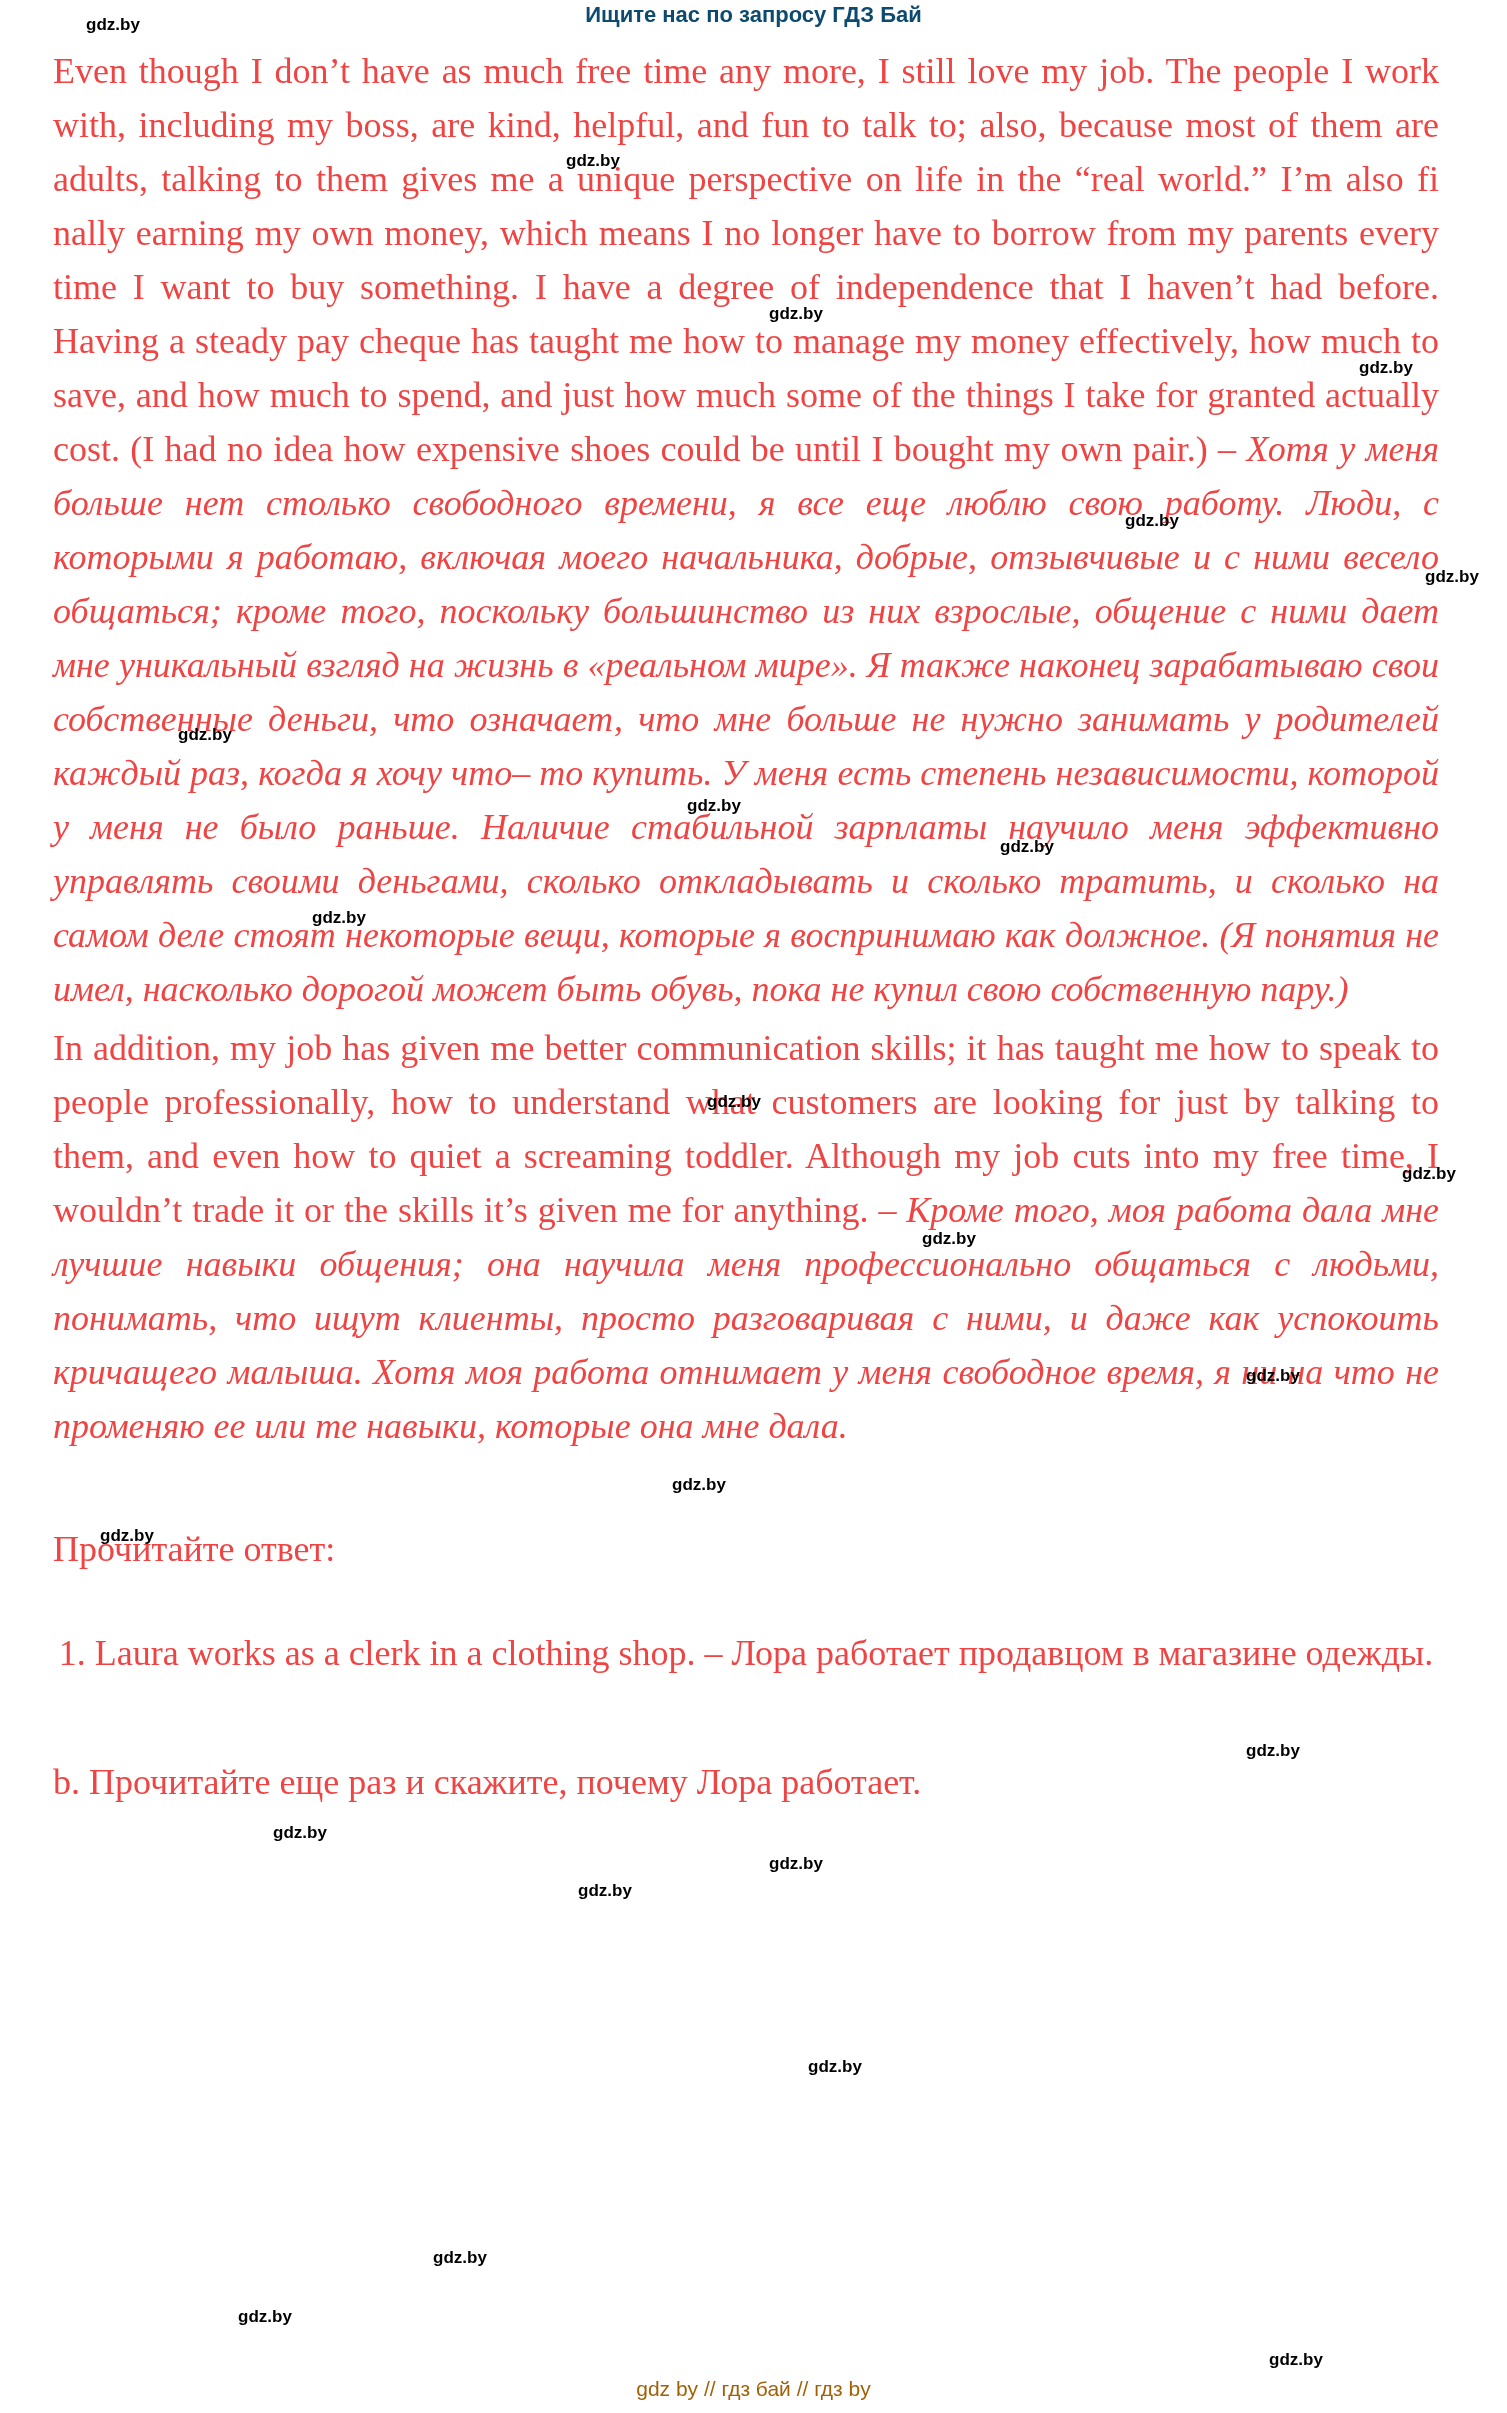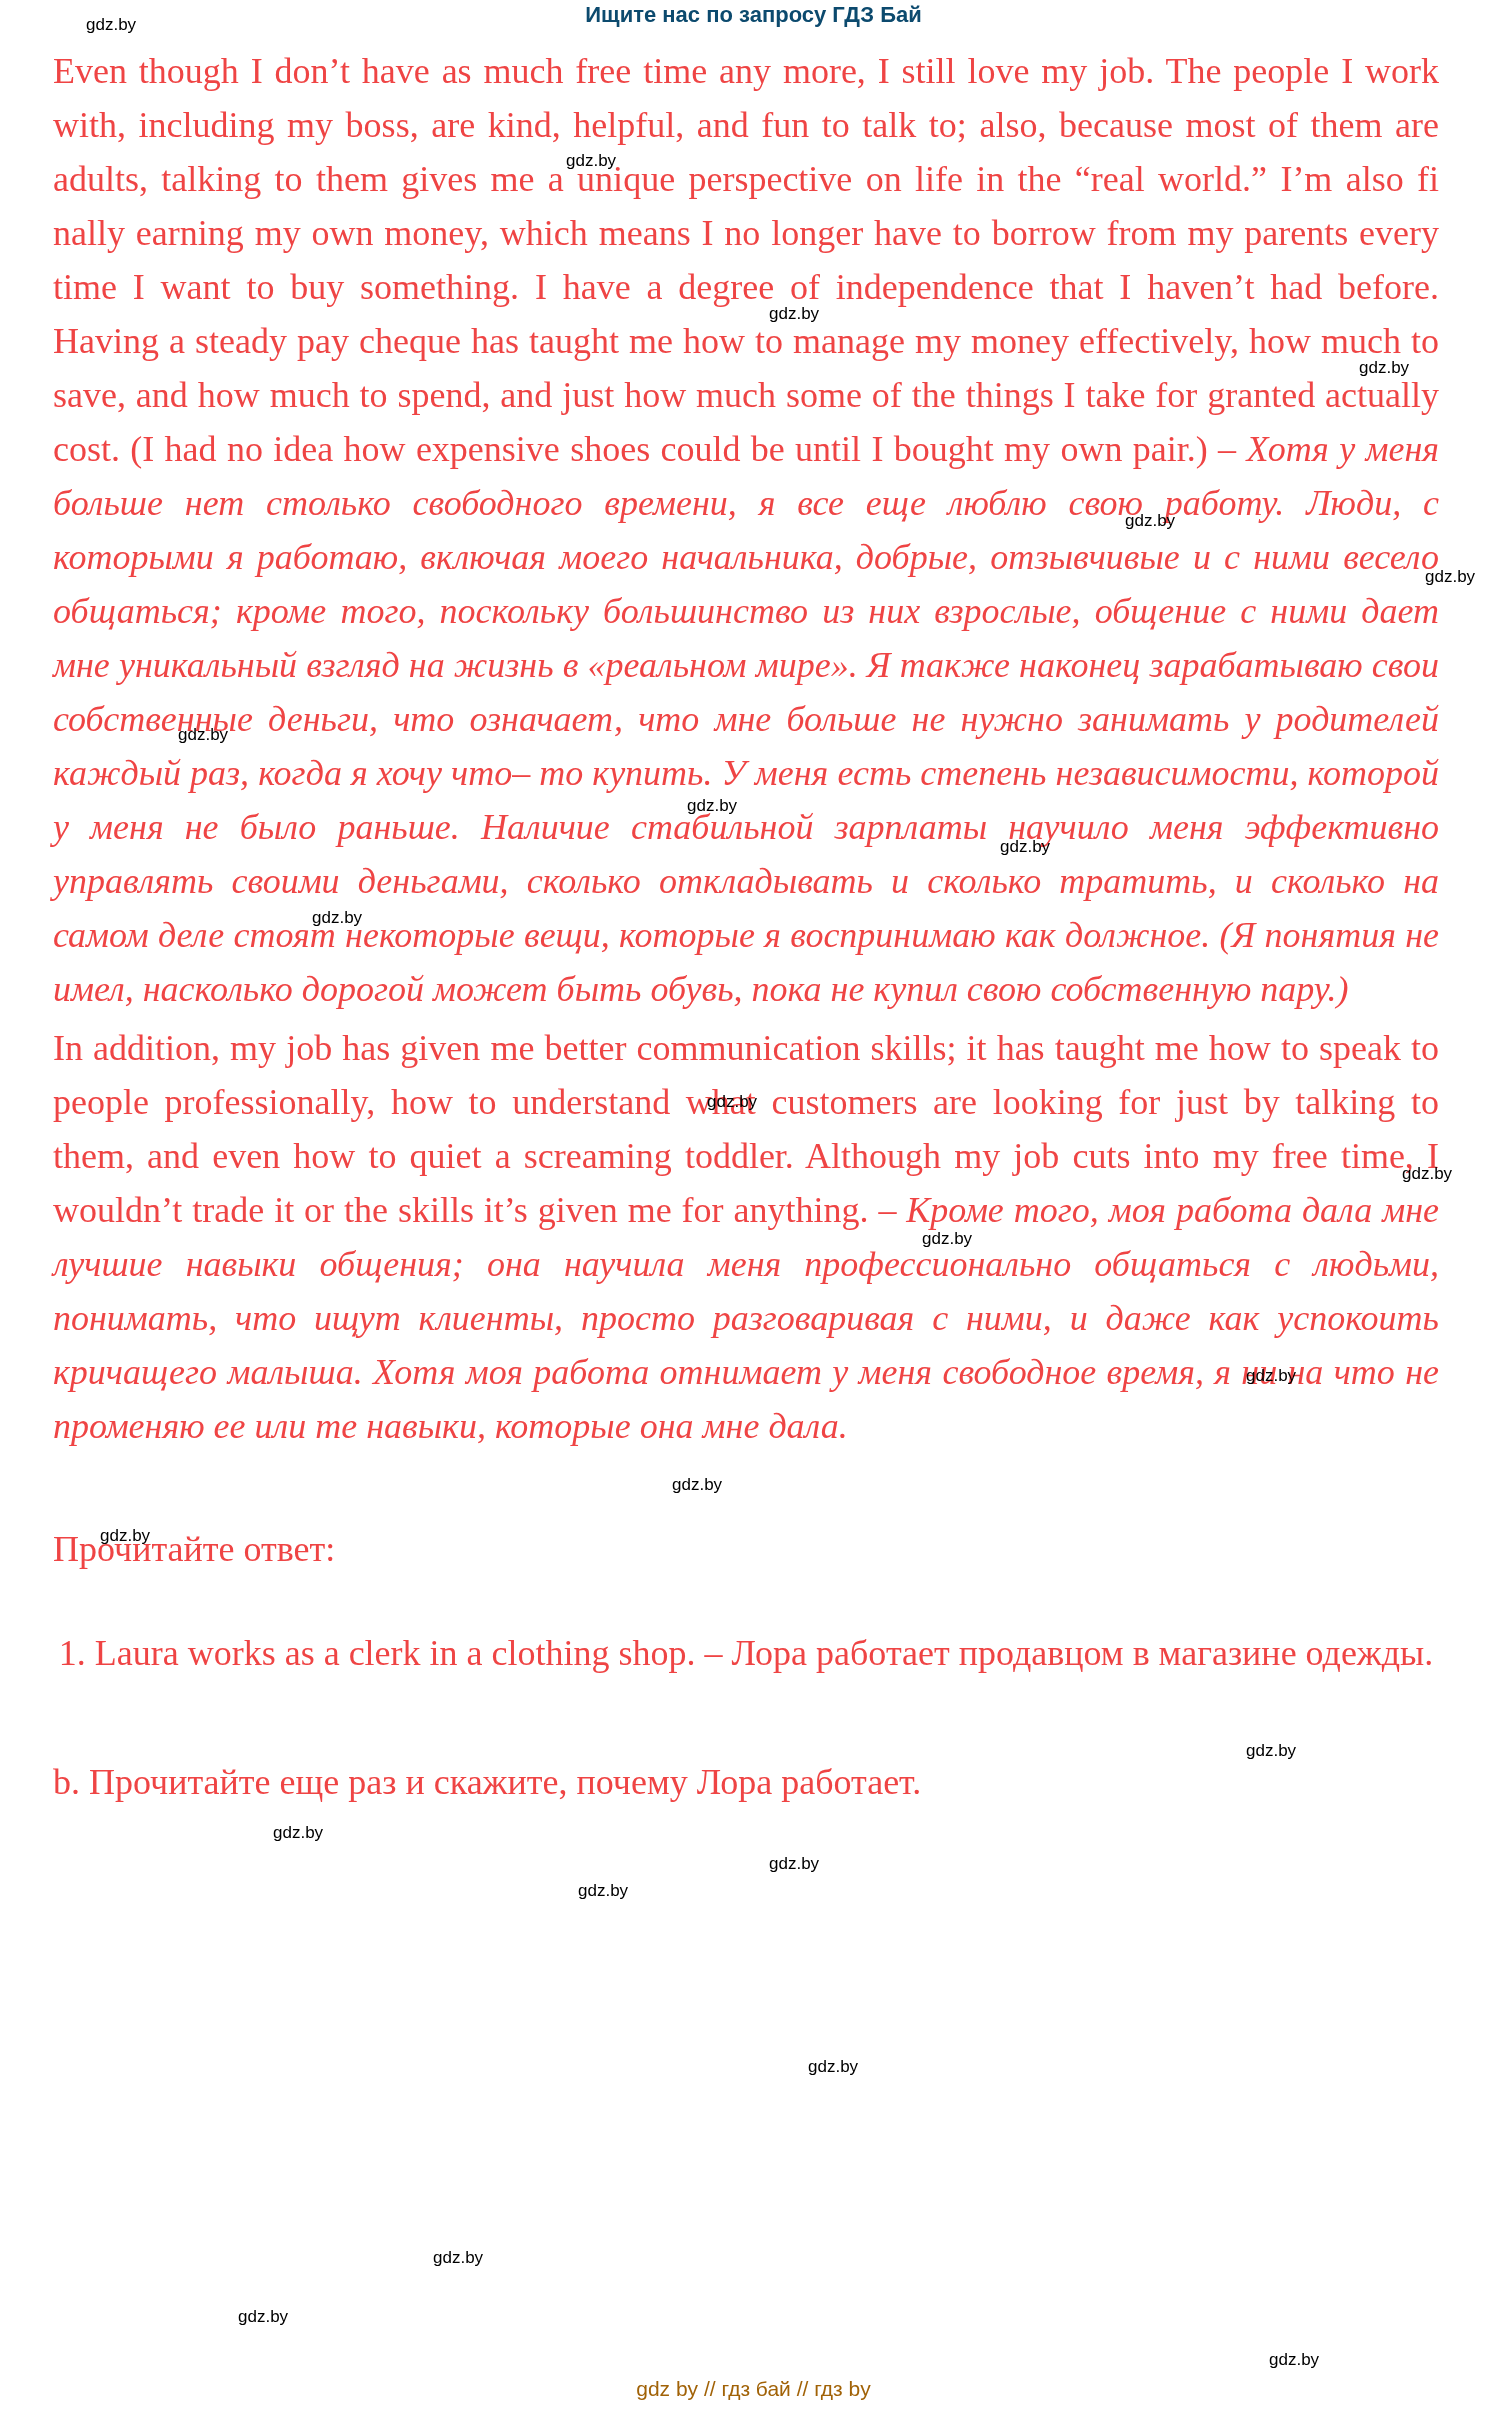--- a/index.html
+++ b/index.html
@@ -42,21 +42,21 @@
     font-weight: 400;
     white-space: nowrap;
   }
 
   
   .wm {
     position: absolute;
     color: #000000;
     font-family: "Liberation Sans", "DejaVu Sans", sans-serif;
     font-size: 17px;
-    font-weight: 400;
+    font-weight: 700;
     line-height: 1;
     white-space: nowrap;
     z-index: 5;
   }
 
   
   .content {
     position: absolute;
     left: 53px;
     top: 44px;

